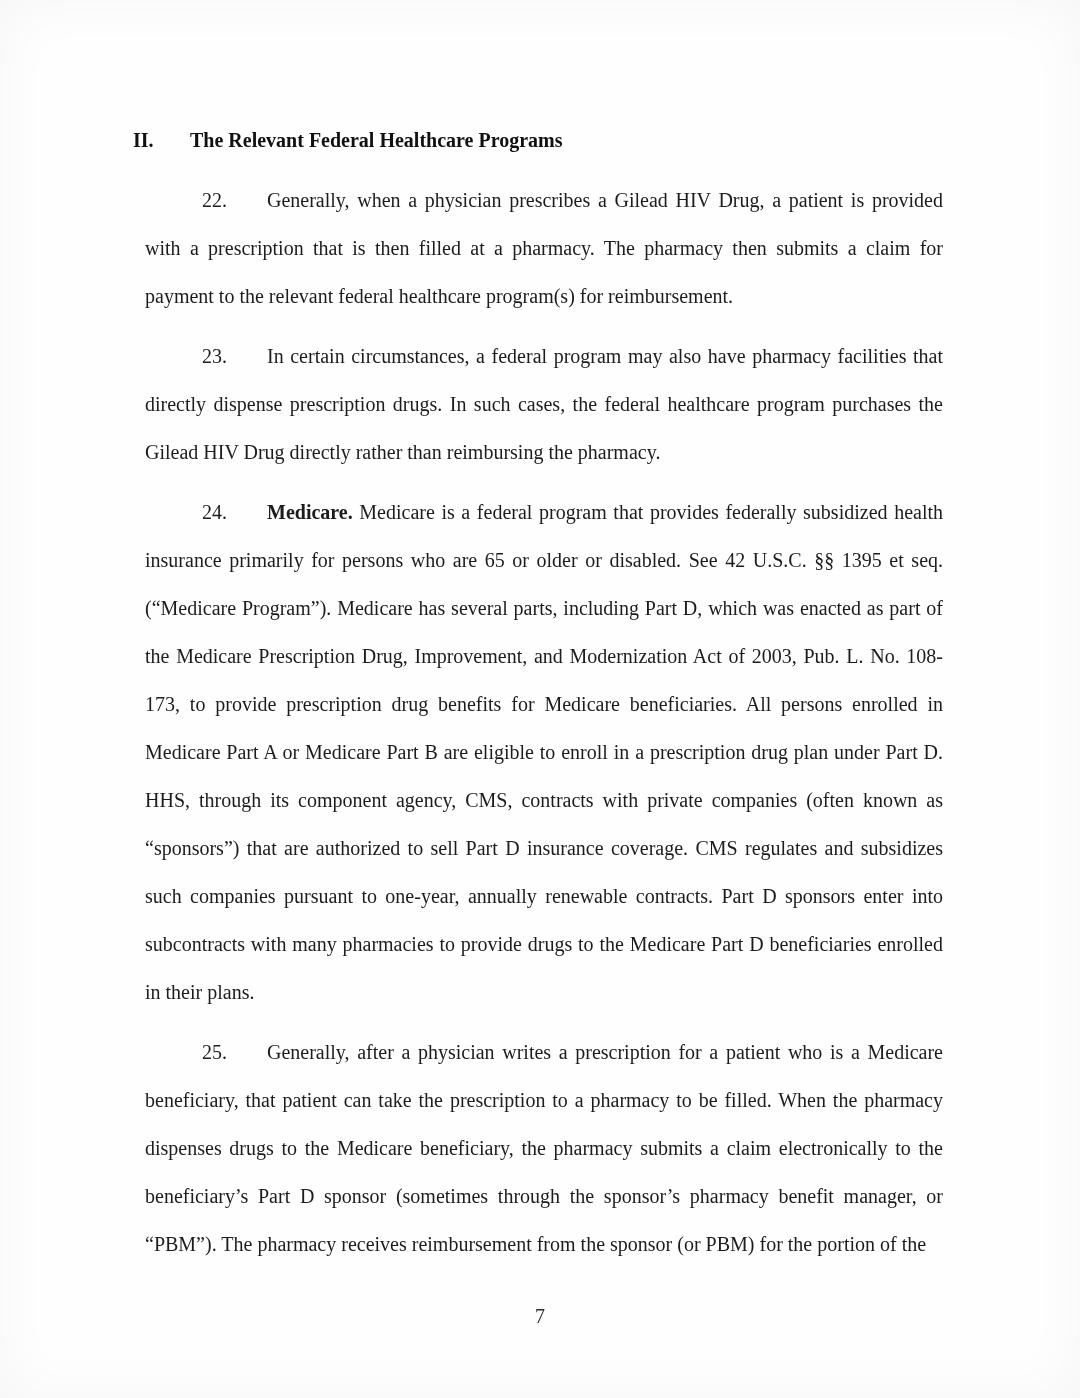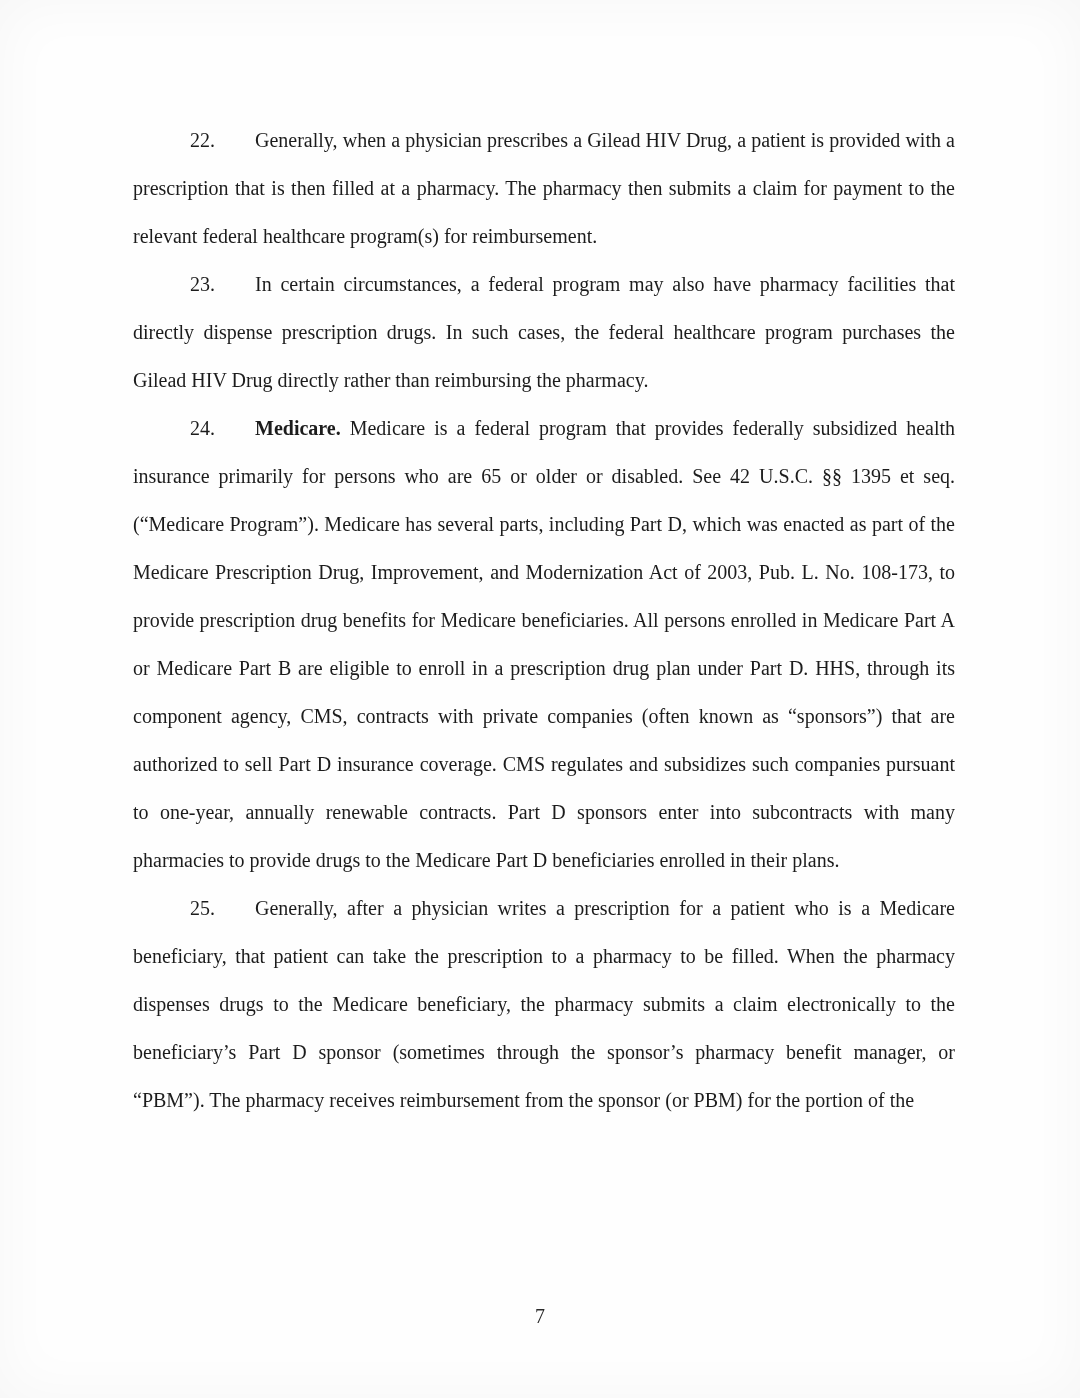--- a/index.html
+++ b/index.html
@@ -28,21 +28,21 @@
     font-size: 20px;
     font-weight: bold;
     color: #111111;
     line-height: 48px;
   }
   .hnum {
     flex: none;
     width: 57px;
   }
   .para {
-    margin: 0;
+    margin: 12px;
     text-align: justify;
     text-indent: 57px;
   }
   .pnum {
     display: inline-block;
     width: 65px;
     text-indent: 0;
   }
   .seg-bold   { font-weight: bold; }
   .seg-italic { }
@@ -54,20 +54,24 @@
     text-align: center;
     line-height: 48px;
     color: #2a2a2a;
   }
 </style>
 </head>
 <body>
 
 <div class="page">
 
+  <h2 class="heading">
+    <span class="hnum">II.</span>
+    <span class="htitle">The Relevant Federal Healthcare Programs</span>
+  </h2>
 
   <div id="paragraphs">
       <p class="para"><span class="pnum">22.</span><span class="">Generally, when a physician prescribes a Gilead HIV Drug, a patient is provided with a prescription that is then filled at a pharmacy.  The pharmacy then submits a claim for payment to the relevant federal healthcare program(s) for reimbursement.</span></p>
       <p class="para"><span class="pnum">23.</span><span class="">In certain circumstances, a federal program may also have pharmacy facilities that directly dispense prescription drugs.  In such cases, the federal healthcare program purchases the Gilead HIV Drug directly rather than reimbursing the pharmacy.</span></p>
       <p class="para"><span class="pnum">24.</span><span class="seg-bold seg-italic">Medicare.</span><span class="">  Medicare is a federal program that provides federally subsidized health insurance primarily for persons who are 65 or older or disabled.  </span><span class="seg-italic">See</span><span class=""> 42 U.S.C. §§ 1395 </span><span class="seg-italic">et seq.</span><span class=""> (“Medicare Program”).  Medicare has several parts, including Part D, which was enacted as part of the Medicare Prescription Drug, Improvement, and Modernization Act of 2003, Pub. L. No. 108-173, to provide prescription drug benefits for Medicare beneficiaries.  All persons enrolled in Medicare Part A or Medicare Part B are eligible to enroll in a prescription drug plan under Part D.  HHS, through its component agency, CMS, contracts with private companies (often known as “sponsors”) that are authorized to sell Part D insurance coverage.  CMS regulates and subsidizes such companies pursuant to one-year, annually renewable contracts.  Part D sponsors enter into subcontracts with many pharmacies to provide drugs to the Medicare Part D beneficiaries enrolled in their plans.</span></p>
       <p class="para"><span class="pnum">25.</span><span class="">Generally, after a physician writes a prescription for a patient who is a Medicare beneficiary, that patient can take the prescription to a pharmacy to be filled.  When the pharmacy dispenses drugs to the Medicare beneficiary, the pharmacy submits a claim electronically to the beneficiary’s Part D sponsor (sometimes through the sponsor’s pharmacy benefit manager, or “PBM”).  The pharmacy receives reimbursement from the sponsor (or PBM) for the portion of the</span></p>
     </div>
 
   <div class="pageno">7</div>
 

